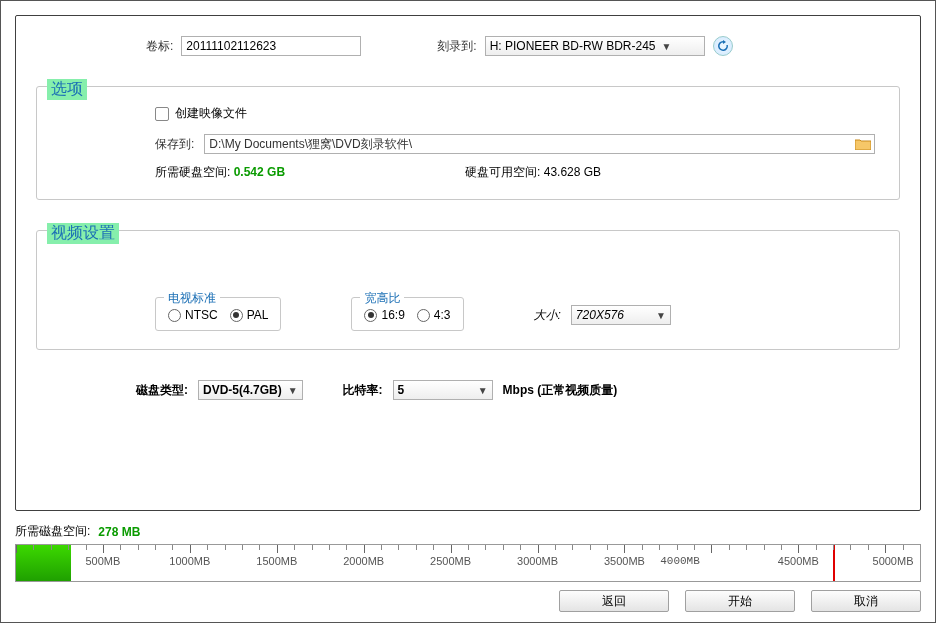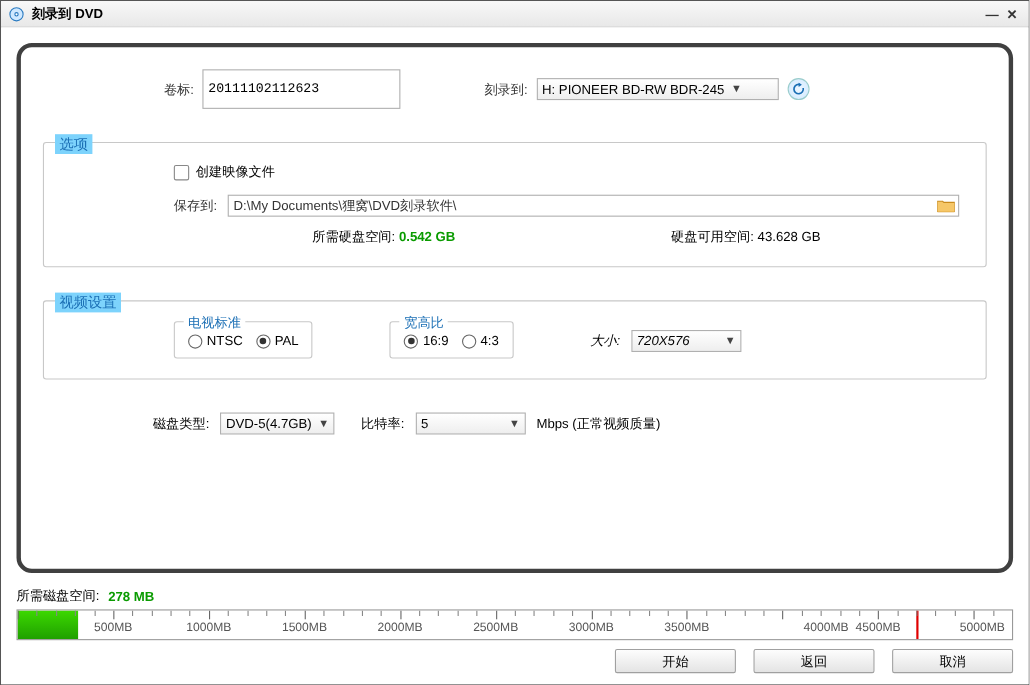--- a/index.html
+++ b/index.html
@@ -7,86 +7,75 @@
 
 .window { width: 936px; height: 623px; border: 1px solid #555; background: #fff; display: flex; flex-direction: column; }
 
 .titlebar { height: 24px; background: linear-gradient(#f8f8f8, #e8e8e8); border-bottom: 1px solid #ccc; display: flex; align-items: center; padding: 0 6px; }
 .titlebar .icon { width: 16px; height: 16px; margin-right: 6px; display:flex; align-items:center; justify-content:center;}
 .titlebar .title { font-weight: bold; font-size: 12px; flex: 1; }
 .titlebar .ctrl { width: 18px; text-align: center; cursor: pointer; font-weight: bold; color:#333;}
 
 .body { flex: 1; padding: 14px 14px 10px 14px; display: flex; flex-direction: column; background:#fff; }
 
-.content { flex: 1; border: 4px solid #404040; border-radius:14px; padding: 20px 20px 20px 20px; display: flex; flex-direction: column; gap: 30px; background:#fff;}
+.content { flex: 1; border: 1px solid #404040; border-radius:2px; padding: 20px 20px 20px 20px; display: flex; flex-direction: column; gap: 30px; background:#fff;}
 
 .row-top { display: flex; align-items: center; gap: 8px; padding-left: 110px;}
 .label { color: #333; }
-.text-input { border: 1px solid #b0b0b0; height: 36px; padding: 2px 4px; font-size: 12px; background:#fff;font-family:Liberation Mono, monospace; }
+.text-input { border: 1px solid #b0b0b0; height: 20px; padding: 2px 4px; font-size: 12px; background:#fff; }
 .select-like { display: inline-flex; align-items:center; border: 1px solid #b0b0b0; height: 20px; padding: 0 4px; background: linear-gradient(#fff,#eee); cursor:pointer; }
 .select-like .arrow { margin-left:6px; font-size:10px; color:#444;}
 .round-btn { width:20px; height:20px; border:1px solid #9cc; border-radius:50%; background: radial-gradient(#eef7ff,#cfe8ff); display:flex; align-items:center; justify-content:center; cursor:pointer; color:#1b6fb5; font-size:11px;}
 
 .fieldset { border: 1px solid #c8c8c8; border-radius: 3px; padding: 18px 18px 18px 18px; position: relative; }
-.fieldset .legend { position: absolute; top: -8px; left: 10px; background: #7dd3fc; padding: 0 4px; color: #1b6fb5; font-size:13px;font-family:Liberation Mono, monospace;}
+.fieldset .legend { position: absolute; top: -8px; left: 10px; background: #86efac; padding: 0 4px; color: #1b6fb5; font-size:16px;font-family:Liberation Mono, monospace;}
 
 .check-row { display: flex; align-items: center; gap: 10px; justify-content: space-between; padding: 0 6px 12px 100px; }
 .check-left { display:flex; align-items:center; gap:6px;}
 .checkbox { width:14px; height:14px; border:1px solid #888; border-radius:2px; display:inline-flex; align-items:center; justify-content:center; background:#fff; cursor:pointer;}
 .checkbox.checked::after{content:"✔"; font-size:11px; color:#1b6fb5; line-height:1;}
 
 .save-row { display:flex; align-items:center; gap:10px; padding: 0 6px 10px 100px;}
 .path-box { flex:1; display:flex; align-items:center; border:1px solid #b0b0b0; height:20px; background:#fff;}
 .path-text { flex:1; padding:0 4px; font-size:12px; color:#333; white-space:nowrap; overflow:hidden;}
 .folder-btn { width:22px; height:18px; display:flex; align-items:center; justify-content:center; cursor:pointer; }
 
-.space-row { display:flex; gap:76px; padding:0 6px 0 100px;justify-content:center;}
+.space-row { display:flex; gap:60px; padding:0 6px 0 100px;}
 .green { color:#0a9b00; font-weight:bold;}
 
-.video-row { display:flex; align-items:flex-start; gap:70px; padding-left: 100px;}
+.video-row { display:flex; align-items:flex-start; gap:70px; padding-left: 100px; margin-top: 48px;}
 .sub-fieldset { border:1px solid #c8c8c8; border-radius:3px; padding:10px 12px 8px 12px; position:relative;}
 .sub-fieldset .sublegend { position:absolute; top:-8px; left:8px; background:#fff; padding:0 4px; color:#1b6fb5; font-size:12px;}
 .radio-group { display:flex; gap:12px; align-items:center;}
 .radio { width:13px; height:13px; border:1px solid #666; border-radius:50%; display:inline-flex; align-items:center; justify-content:center; cursor:pointer; background:#fff;}
 .radio.checked::after{content:""; width:6px; height:6px; background:#333; border-radius:50%;}
 .radio-label{ display:flex; align-items:center; gap:4px; cursor:pointer;}
 .size-block{ display:flex; align-items:center; gap:10px; margin-top:8px;font-style:italic;}
 
-.disk-row { display:flex; gap:24px; padding-left:100px;}
+.disk-row { display:flex; gap:40px; padding-left:100px;font-weight:bold;}
 .disk-row .select-like{ min-width:100px; justify-content:space-between;}
 .bitrate-sel{ min-width:70px; justify-content:space-between;}
 
 .footer-area { margin-top:12px;}
 .req-row { display:flex; align-items:center; gap:8px; margin-bottom:4px;}
-.ruler-wrap { border:1px solid #999; height:28px; position:relative; background:#fff; overflow:hidden;}
+.ruler-wrap { border:1px solid #999; height:38px; position:relative; background:#fff; overflow:hidden;}
 .ruler-fill { position:absolute; top:0; left:0; bottom:0; width:55px; background:linear-gradient(#3cd800,#1fa000);}
 .ruler-red { position:absolute; top:0; bottom:0; width:2px; background:#e00000; left:817px;}
 .ruler-ticks { position:absolute; top:0; left:0; right:0; bottom:0;}
 .tick{ position:absolute; top:0; height:5px; width:1px; background:#888;}
 .tick.major{ height:8px; background:#666;}
 .tick-label{ position:absolute; top:10px; font-size:11px; color:#555; transform:translateX(-50%);}
 
 .buttons { display:flex; justify-content:flex-end; gap:16px; margin-top:8px;}
 .btn { min-width:110px; height:22px; border:1px solid #a0a0a0; background:linear-gradient(#fdfdfd,#e4e4e4); border-radius:2px; cursor:pointer; font-size:12px; display:flex; align-items:center; justify-content:center;}
 </style>
 </head>
 <body>
 
 <div class="window">
-  <div class="titlebar">
-    <span class="icon">
-      <svg width="14" height="14" viewBox="0 0 14 14">
-          <circle cx="7" cy="7" r="6" fill="#cfe8ff" stroke="#2a7ac0"></circle>
-          <circle cx="7" cy="7" r="1.5" fill="#fff" stroke="#2a7ac0"></circle>
-        </svg>
-    </span>
-    <span class="title">刻录到 DVD</span>
-    <span class="ctrl">—</span>
-    <span class="ctrl">✕</span>
-  </div>
 
   <div class="body">
     <div class="content">
 
       <div class="row-top">
         <span class="label">卷标:</span>
         <input class="text-input" style="width: 180px;" value="20111102112623">
         <span style="width:60px"></span>
         <span class="label">刻录到:</span>
         <div class="select-like" style="min-width:220px">
@@ -252,25 +241,25 @@
             <div class="tick major" style="left: 869.231px;"></div>
             <div class="tick" style="left: 886.615px;"></div>
             <div class="tick" style="left: 904px;"></div>
             <div class="tick-label" style="left: 86.9231px;">500MB</div>
             <div class="tick-label" style="left: 173.846px;">1000MB</div>
             <div class="tick-label" style="left: 260.769px;">1500MB</div>
             <div class="tick-label" style="left: 347.692px;">2000MB</div>
             <div class="tick-label" style="left: 434.615px;">2500MB</div>
             <div class="tick-label" style="left: 521.538px;">3000MB</div>
             <div class="tick-label" style="left: 608.462px;">3500MB</div>
-            <div class="tick-label" style="left: 735px;">4000MB</div>
+            <div class="tick-label" style="left: 664px; font-family: Liberation Mono, monospace;">4000MB</div>
             <div class="tick-label" style="left: 782.308px;">4500MB</div>
             <div class="tick-label" style="left: 837px; margin-left: 40px;">5000MB</div>
           </div>
       </div>
       <div class="buttons">
+        <button class="btn">返回</button>
         <button class="btn">开始</button>
-        <button class="btn">返回</button>
         <button class="btn">取消</button>
       </div>
     </div>
   </div>
 </div>
 
 </body></html>

